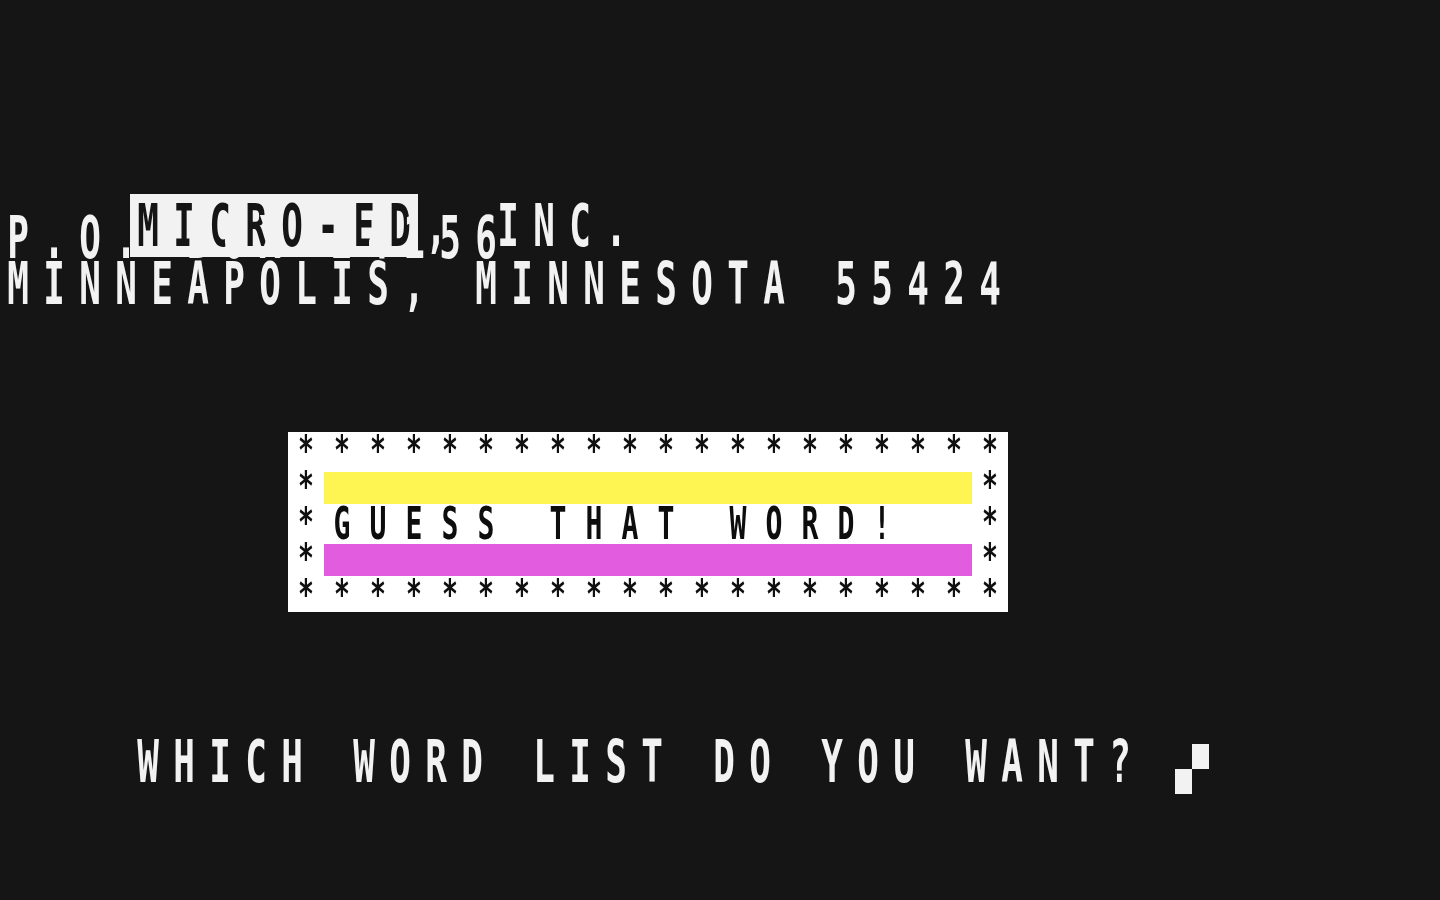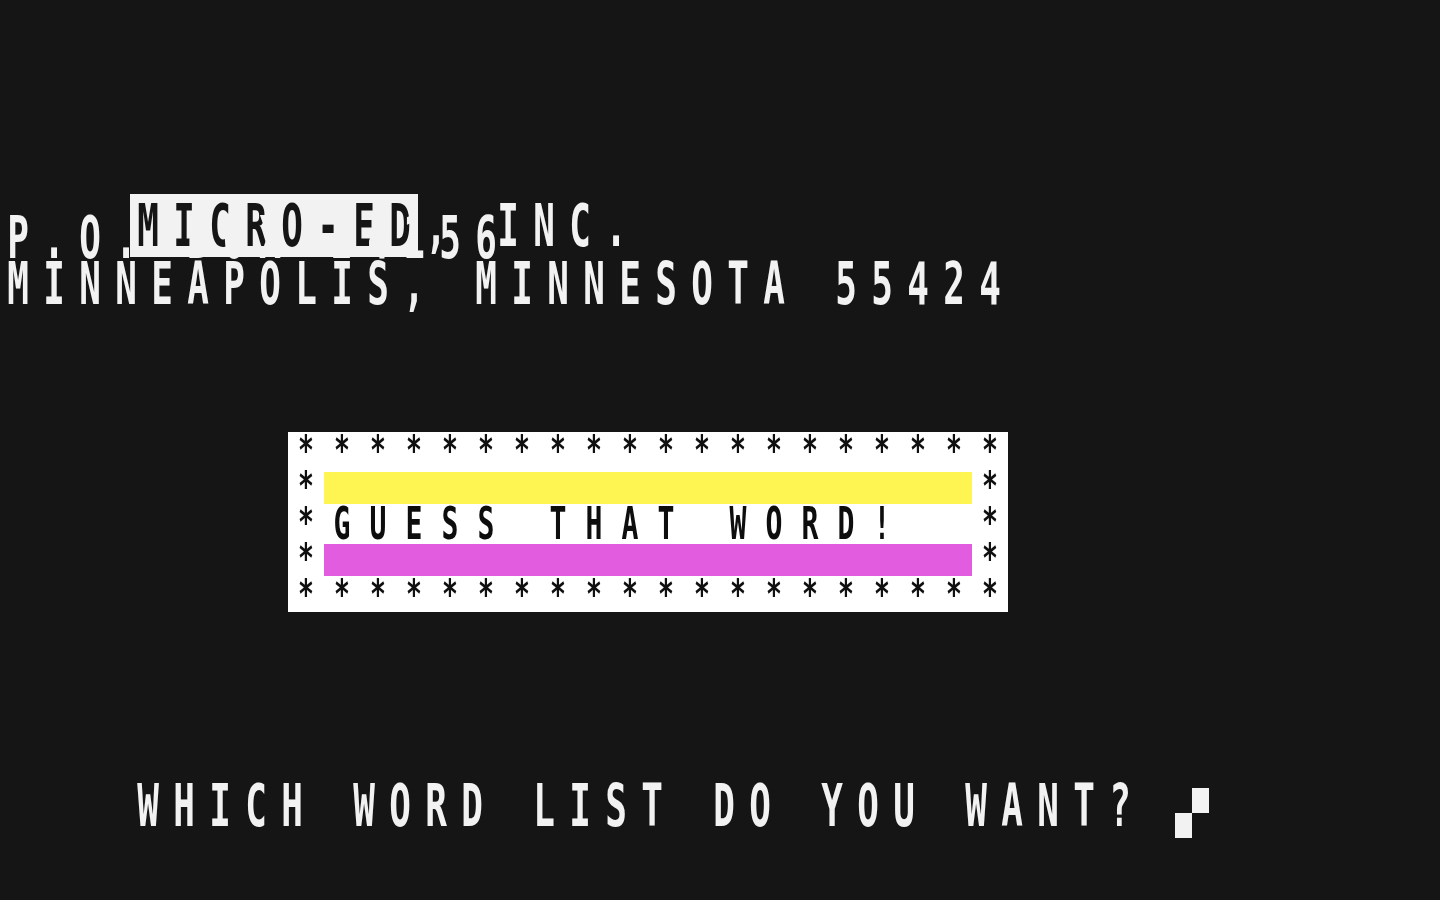--- a/index.html
+++ b/index.html
@@ -127,21 +127,21 @@
     height: 36px;
     line-height: 36px;
     text-align: center;
     font-size: 40px;
     font-weight: bold;
     color: #101010;
   }
   .side-ast span { display:inline-block; transform: scaleX(0.66); }
 
   
-  #prompt-line { top: 698px; }
+  #prompt-line { top: 654px; }
 
   
   .checker {
     display: inline-block;
     width: 36px;
     height: 72px;
     vertical-align: top;
     position: relative;
   }
   .checker i {

